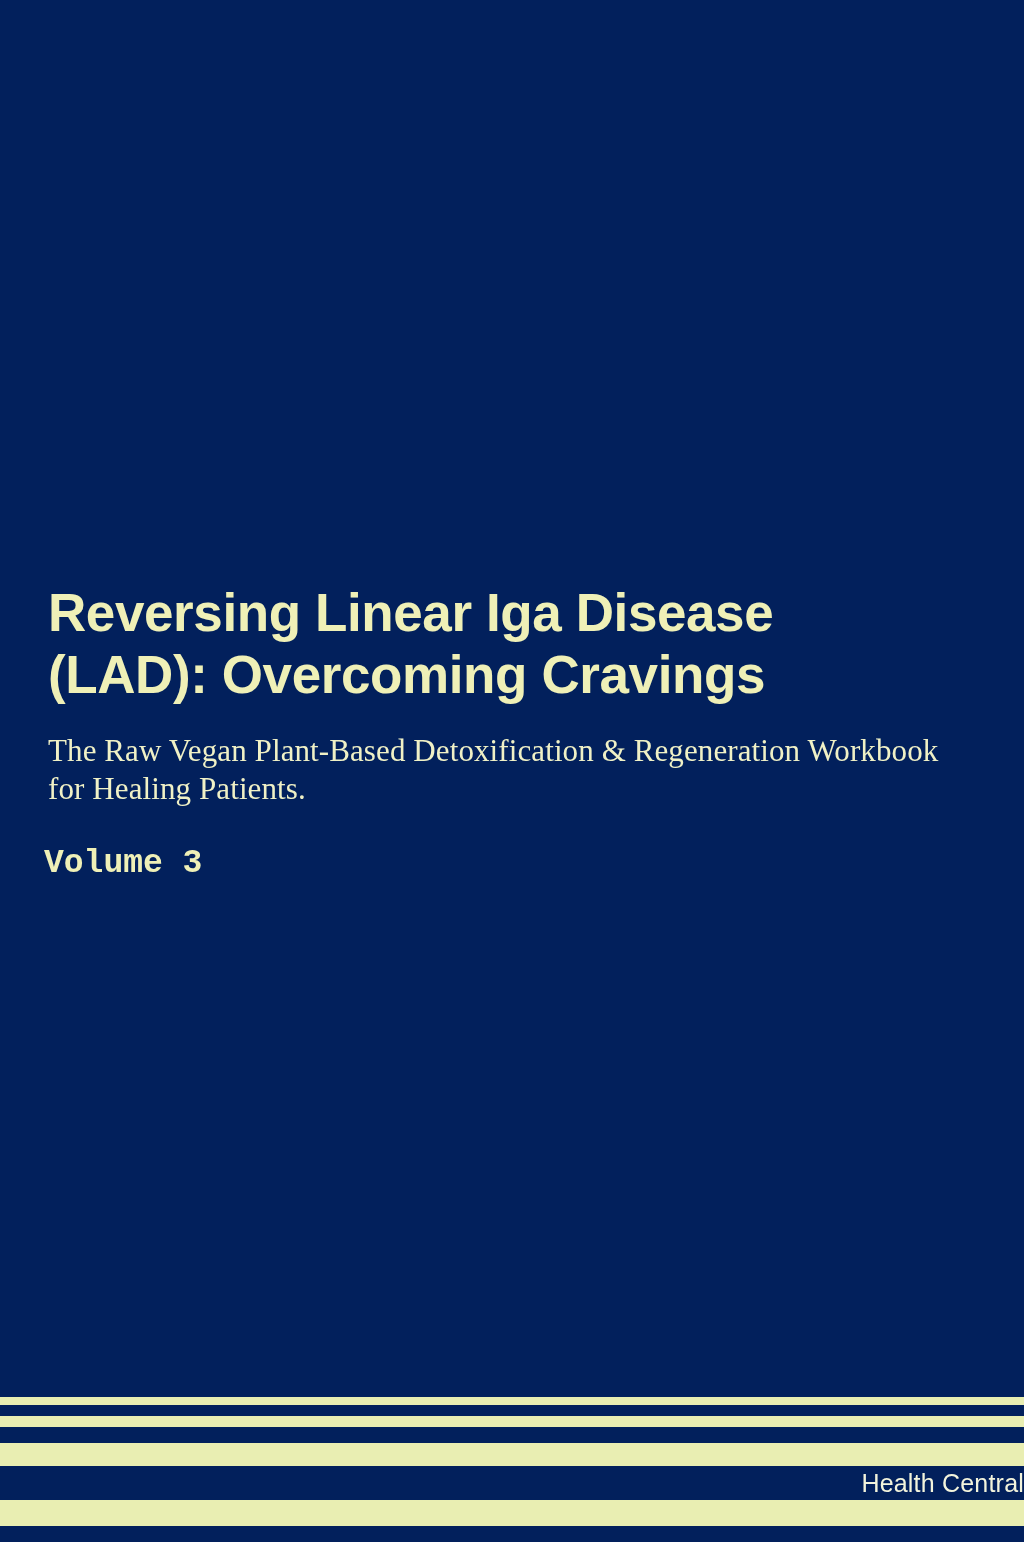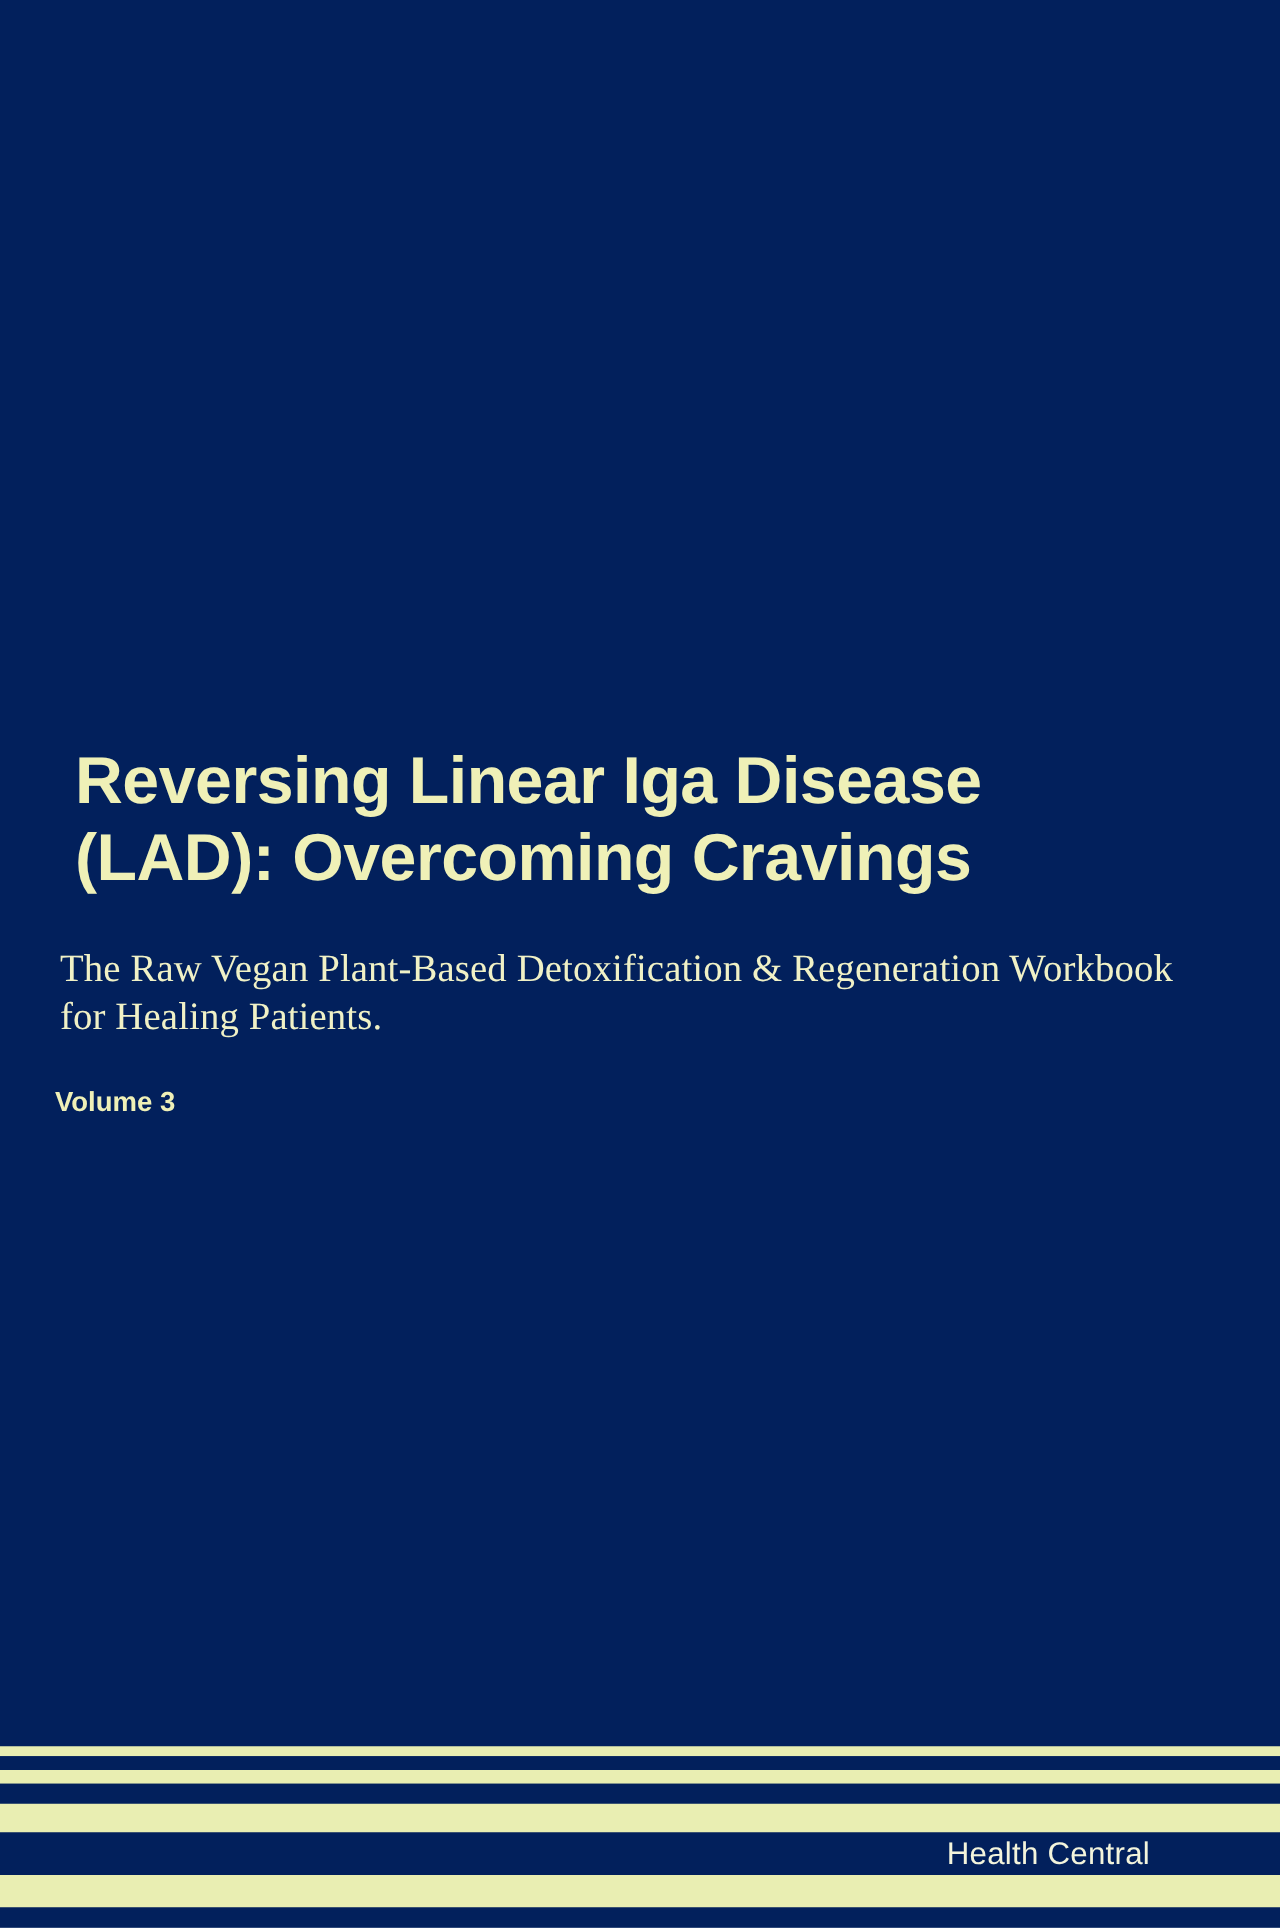--- a/index.html
+++ b/index.html
@@ -22,21 +22,21 @@
 
   
   .title-block {
     position: absolute;
     left: 44px;
     top: 578px;
     width: 900px;
   }
 
   .book-title {
-    margin: 16px;
+    margin: 4px;
     font-family: "Liberation Sans", sans-serif;
     font-weight: bold;
     font-size: 53px;
     line-height: 1.17;
     letter-spacing: -0.4px;
     color: #eff0b7;
     white-space: pre-line;
   }
 
   .book-subtitle {
@@ -46,23 +46,23 @@
     font-weight: normal;
     font-size: 31px;
     line-height: 1.22;
     color: #f0f1c6;
     letter-spacing: 0.1px;
   }
 
   .book-volume {
     margin: 0;
     padding-top: 34px;
-    font-family: Liberation Sans, sans-serif;
+    font-family: Liberation Mono, monospace;
     font-weight: bold;
-    font-size: 22px;
+    font-size: 33px;
     line-height: 1.1;
     color: #eff0b7;
   }
 
   
   .stripe-band {
     position: absolute;
     left: 0;
     right: 0;
     bottom: 0;
@@ -99,21 +99,20 @@
     display: flex;
     align-items: center;
     justify-content: flex-end;
   }
 
   .brand-name {
     font-family: "Liberation Sans", sans-serif;
     font-size: 25px;
     font-weight: normal;
     color: #f3f4dc;
-    padding-right: 104px;
     line-height: 1;
     letter-spacing: 0.2px;
   }
 </style>
 </head>
 <body>
 
 <div class="cover">
 
   <div class="title-block">

